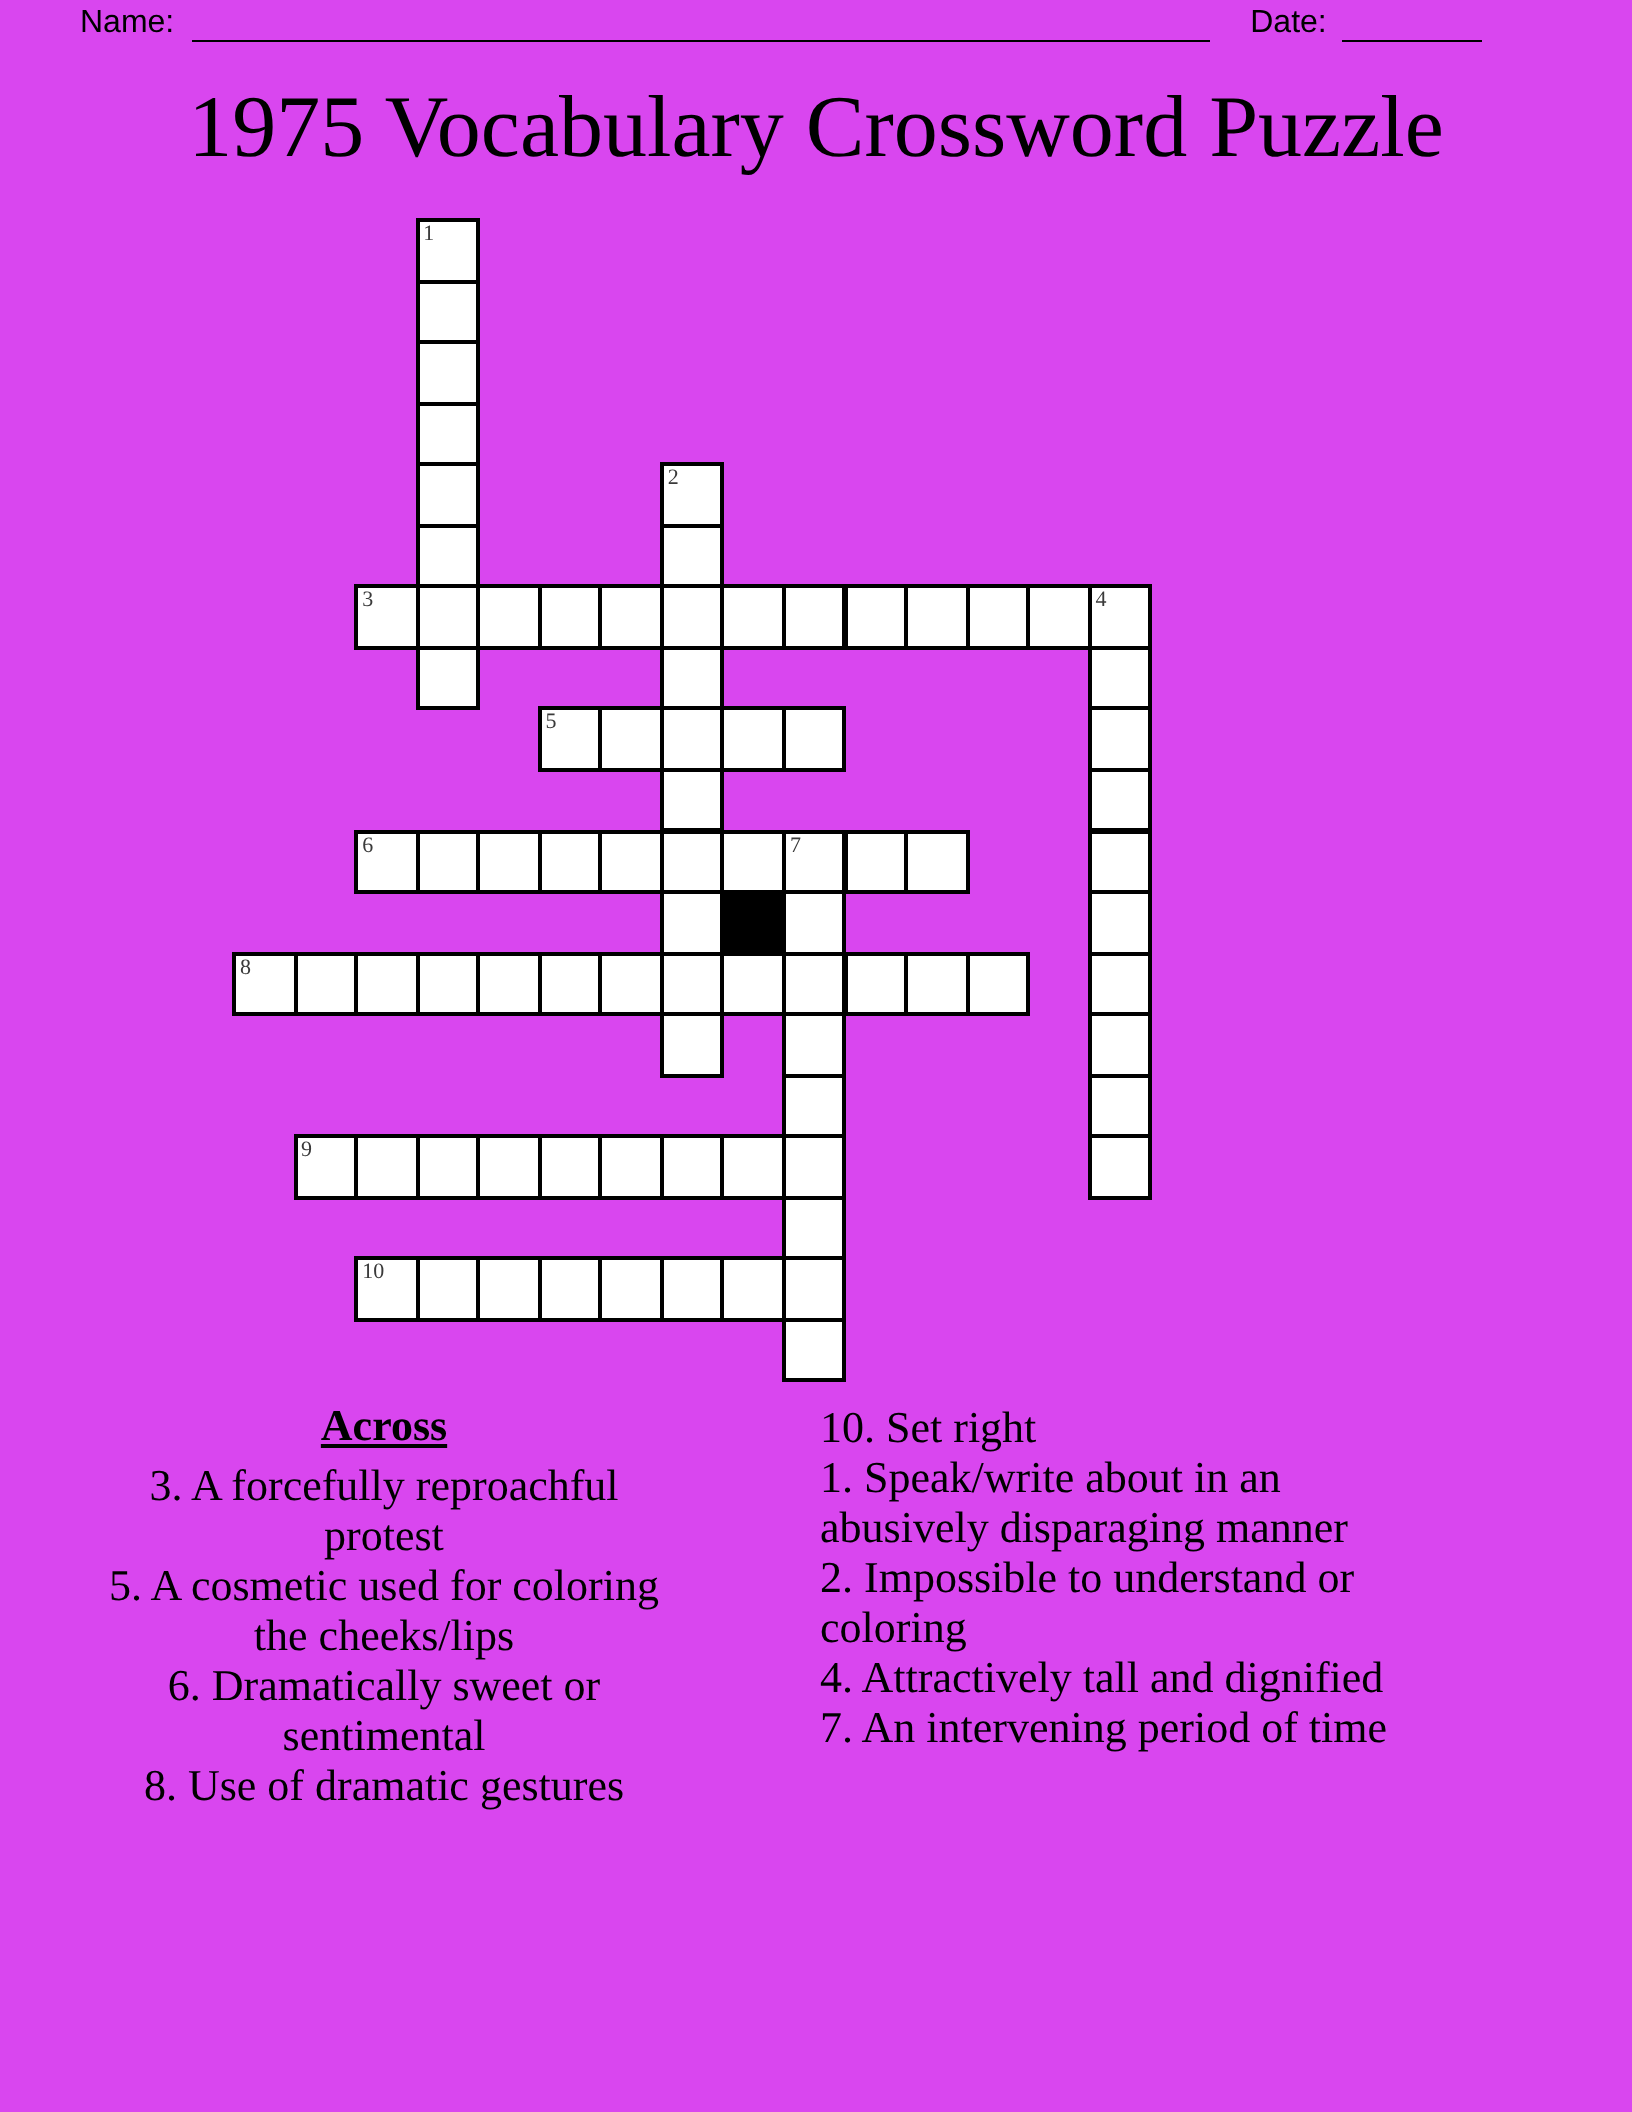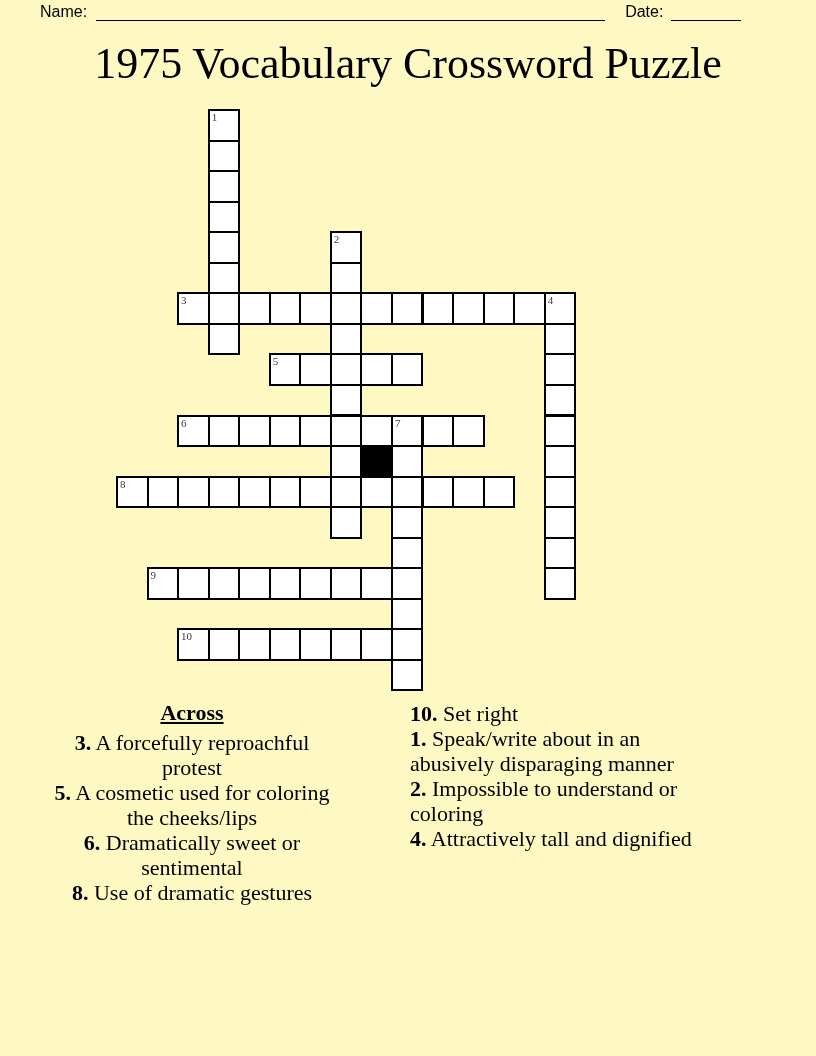--- a/index.html
+++ b/index.html
@@ -1,16 +1,16 @@
 <!DOCTYPE html>
 <html><head>
 <meta charset="utf-8">
 <style>
   html,body{margin:0;padding:0;background:#fff;}
-  #page{position:relative;width:816px;height:1056px;background:#fef9c3;overflow:hidden;
+  #page{position:relative;width:816px;height:1056px;background:#d946ef;overflow:hidden;
         font-family:"Liberation Serif",serif;color:#000;}
 
   
   #hdr{position:absolute;left:40px;top:3px;display:flex;align-items:flex-end;
        font-family:"Liberation Sans",sans-serif;font-size:16px;line-height:18px;}
   .fill-line{display:inline-block;height:17px;border-bottom:1.5px solid #000;}
   #name-line{width:509px;margin-left:9px;}
   #date-label{margin-left:20px;}
   #date-line{width:70px;margin-left:8px;}
 
@@ -26,21 +26,21 @@
              color:#3a3a3a;font-family:"Liberation Serif",serif;}
 
   
   .clue-col{position:absolute;top:701px;font-size:22px;line-height:25px;}
   #clues-left{left:46px;width:292px;text-align:center;}
   #clues-right{left:410px;width:302px;}
   .clue-heading{font-size:22px;line-height:24px;font-weight:bold;
                 text-decoration:underline;margin:0 0 5px 0;}
   #down-heading{margin:3px 0 4px 0;}
   .clue{margin:0;}
-  .clue .cnum{font-weight:bold;}
+  .clue .cnum{font-weight:normal;}
 </style>
 </head>
 <body>
 
 <div id="page">
 
   <div id="hdr">
     <span id="name-label">Name:</span>
     <span id="name-line" class="fill-line"></span>
     <span id="date-label">Date:</span>
@@ -169,16 +169,17 @@
   </div>
 
   <div id="clues-right" class="clue-col">
     <div id="across-overflow-slot">
         <div class="clue"><b class="cnum">10.</b><span> Set right</span></div>
       </div>
     <div id="down-slot">
         <div class="clue"><b class="cnum">1.</b><span> Speak/write about in an abusively disparaging manner</span></div>
         <div class="clue"><b class="cnum">2.</b><span> Impossible to understand or coloring</span></div>
         <div class="clue"><b class="cnum">4.</b><span> Attractively tall and dignified</span></div>
+        <div class="clue"><b class="cnum">7.</b><span> An intervening period of time</span></div>
       </div>
   </div>
 
 </div>
 
 </body></html>

